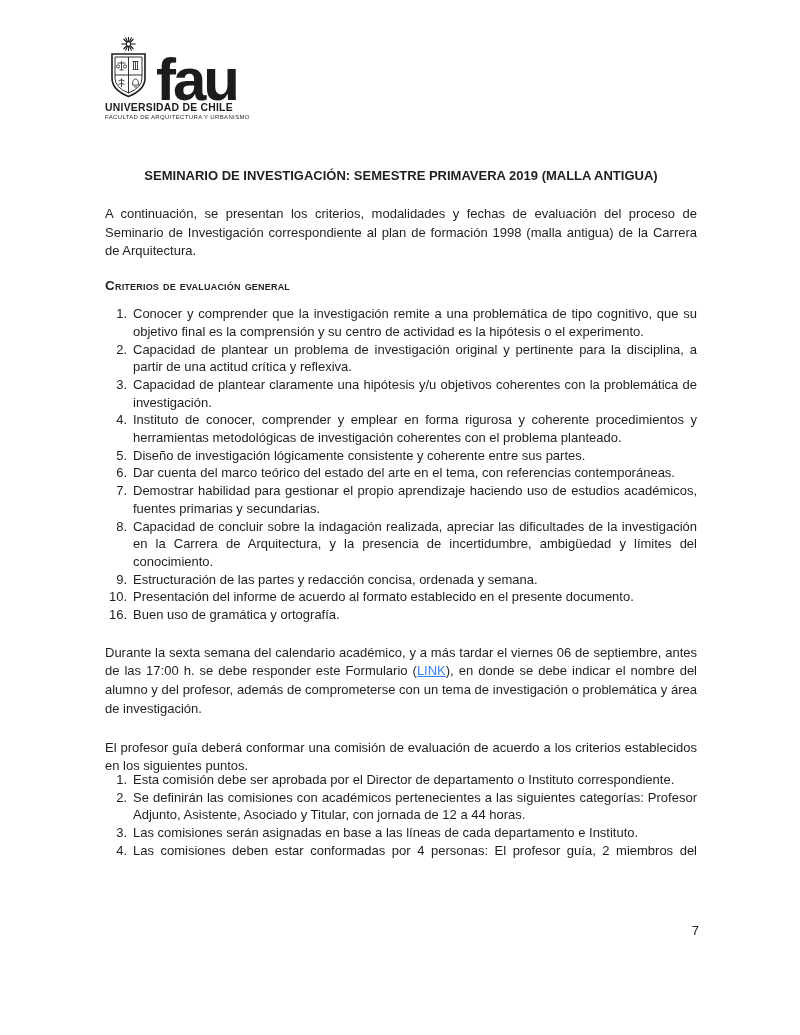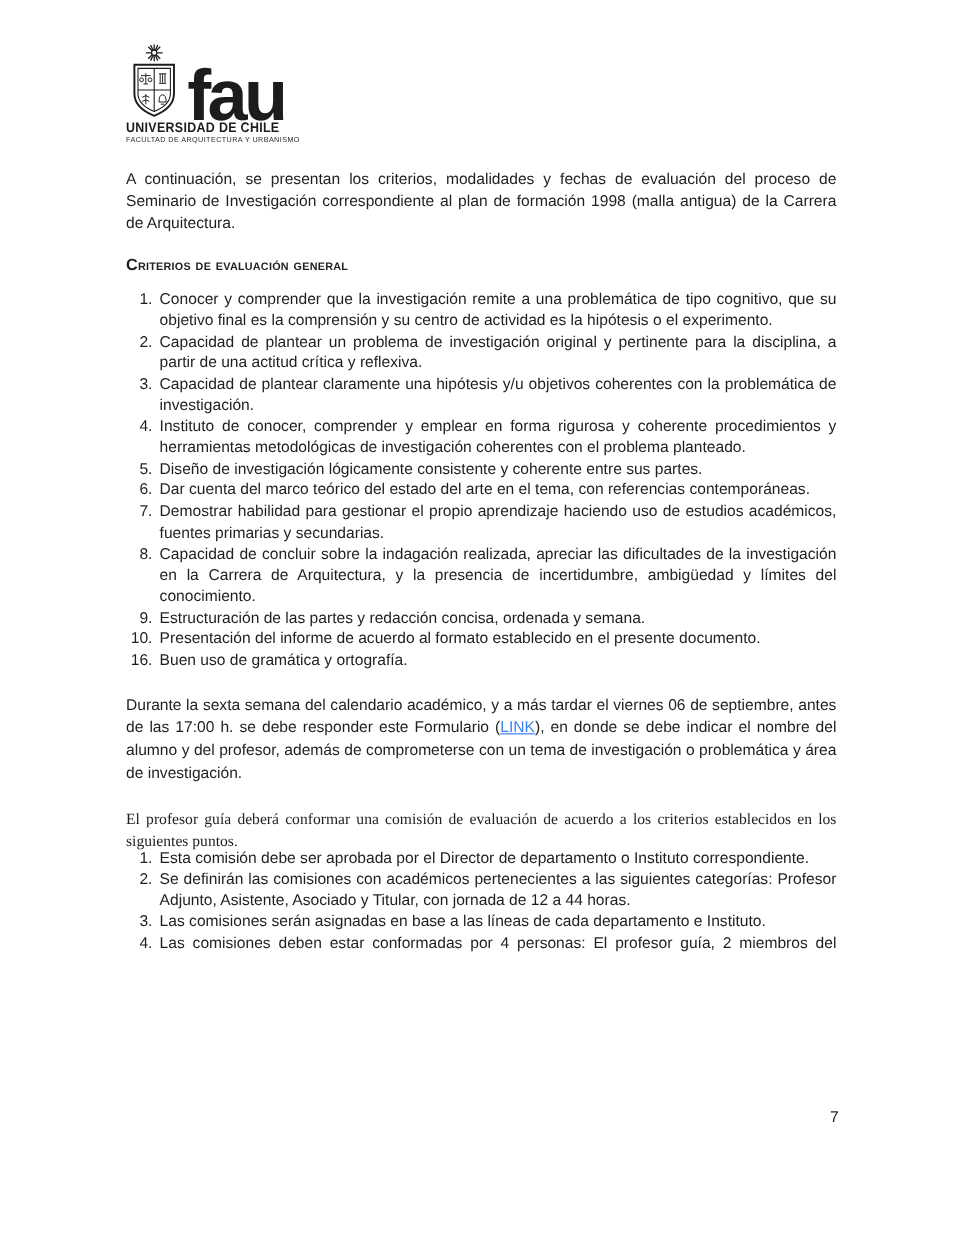--- a/index.html
+++ b/index.html
@@ -48,21 +48,21 @@
   }
   .para-intro   { margin-top:20px; }
   .sec {
     font-size:13.5px; font-weight:bold; line-height:18px;
     font-variant:small-caps; letter-spacing:0.2px;
   }
   .sec-criterios    { margin-top:16px; }
   .sec-primera      { margin-top:9px;  }
   .sec-conformacion { margin-top:12px; }
   .para-primera      { margin-top:20px; }
-  .para-conformacion { margin-top:20px;font-family:Liberation Serif, serif; }
+  .para-conformacion { margin-top:20px; }
 
   .list { margin-top:10px; }
   .list2 { margin-top:-5px; }
   .li { display:flex; font-size:13px; line-height:17.7px; }
   .li .num { flex:0 0 22px; text-align:right; }
   .li .txt { flex:1; margin-left:6px; text-align:justify; }
   .list2 .li:last-child .txt { text-align-last:justify; }
 
   .link { color:#3b82f6; text-decoration:underline; cursor:pointer; }
 
@@ -115,20 +115,21 @@
           <path d="M27.5 50 Q27.5 44 30.5 44 Q33.5 44 33.5 50 Z"></path>
             <path d="M29 51.8 H32"></path>
         </g>
       </svg>
       <div class="fau">fau</div>
     </div>
     <div class="uni">UNIVERSIDAD DE CHILE</div>
     <div class="fac">FACULTAD DE ARQUITECTURA Y URBANISMO</div>
   </header>
 
+  <h1 class="title">SEMINARIO DE INVESTIGACIÓN: SEMESTRE PRIMAVERA 2019 (MALLA ANTIGUA)</h1>
 
   <p class="para para-intro">A continuación, se presentan los criterios, modalidades y fechas de evaluación del proceso de Seminario de Investigación correspondiente al plan de formación 1998 (malla antigua) de la Carrera de Arquitectura.</p>
 
   <h2 class="sec sec-criterios">Criterios de evaluación general</h2>
 
   <div class="list list1">
     <div class="li">
         <span class="num">1.</span>
         <span class="txt">Conocer y comprender que la investigación remite a una problemática de tipo cognitivo, que su objetivo final es la comprensión y su centro de actividad es la hipótesis o el experimento.</span>
       </div>

